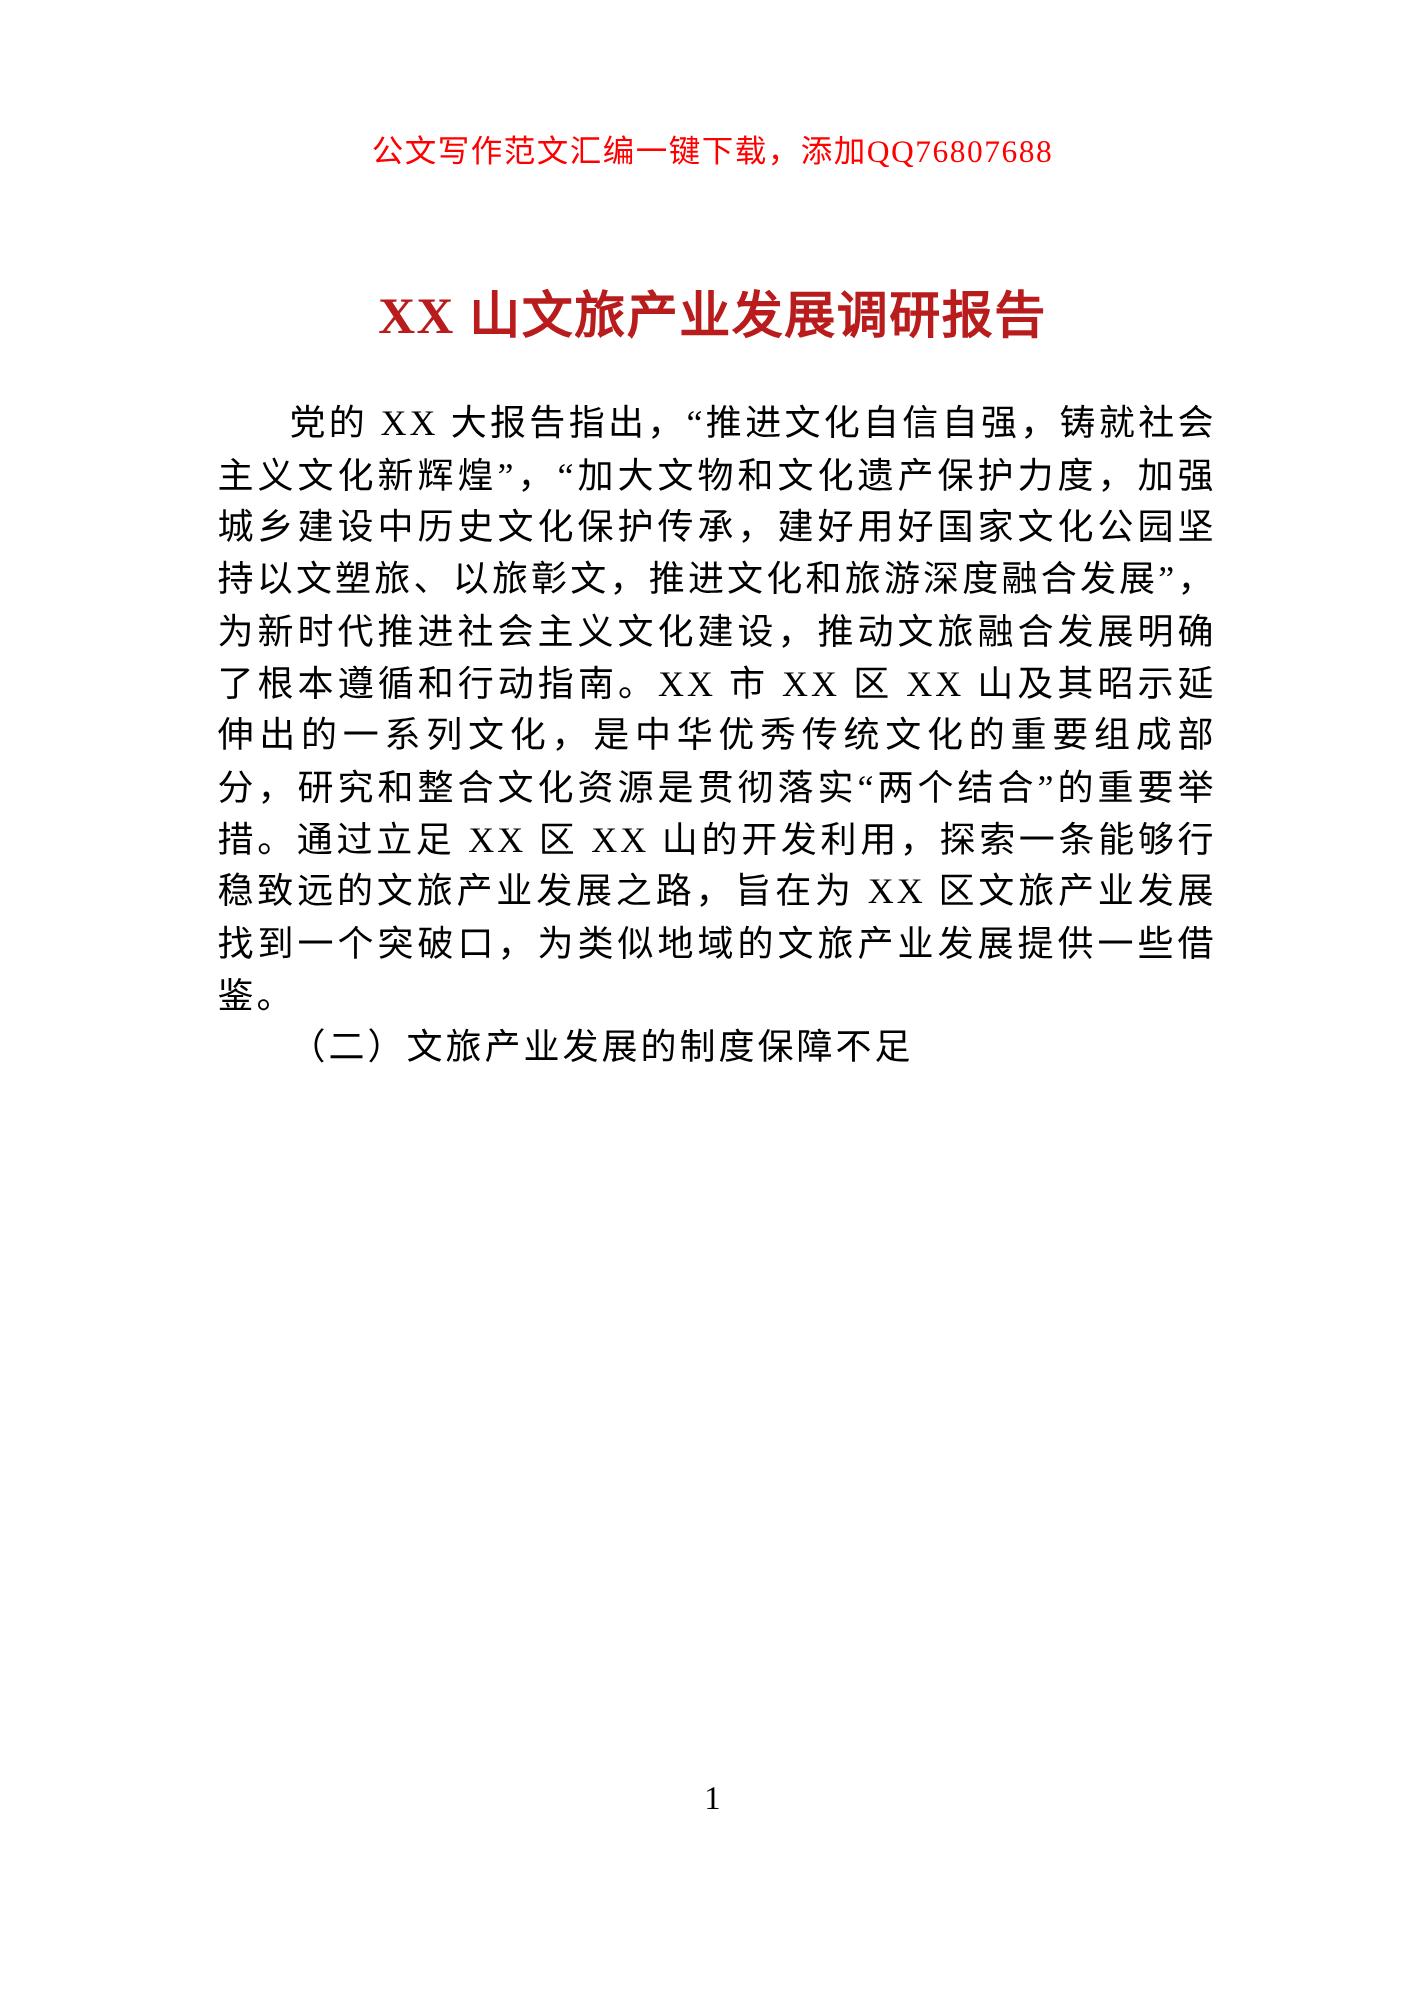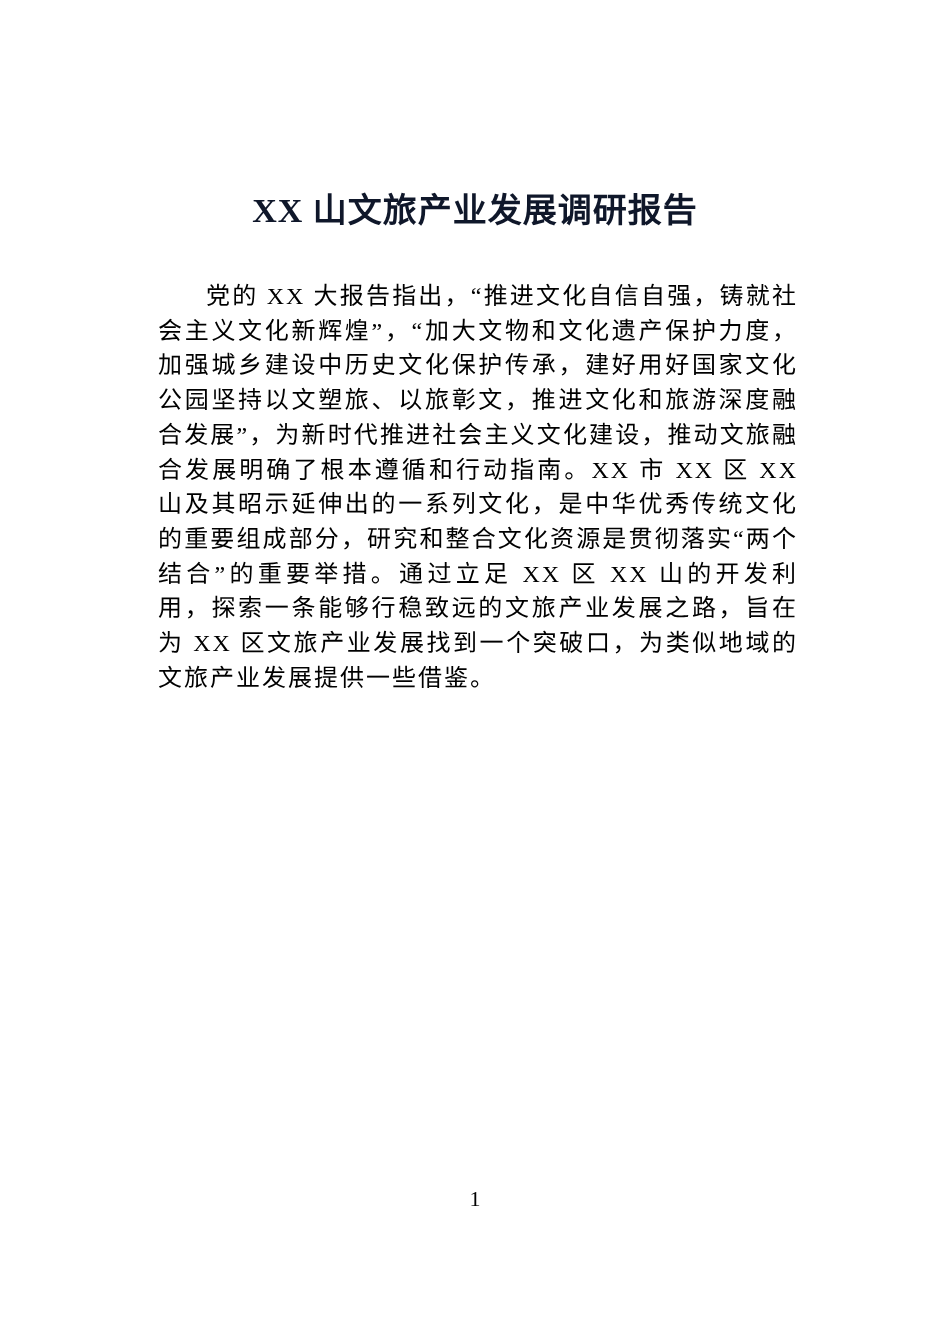--- a/index.html
+++ b/index.html
@@ -30,56 +30,58 @@
   }
   .doc-title {
     position: absolute;
     top: 160px;
     left: 0;
     right: 0;
     text-align: center;
     font-size: 34px;
     font-weight: bold;
     letter-spacing: 1px;
-    color: #0f172a;
+    color: #b91c1c;
   }
   .doc-body {
     position: absolute;
     top: 266px;
     left: 145px;
     width: 666px;
     font-size: 24px;
     line-height: 34.7px;
     letter-spacing: 2px;
     text-align: justify;
     text-justify: inter-character;
     color: #000000;
   }
   .doc-body p {
-    margin: 13px;
+    margin: 0;
     padding: 0;
     text-indent: 48px;
   }
   .page-number {
     position: absolute;
     top: 1186px;
     left: 0;
     right: 0;
     text-align: center;
     font-size: 22px;
     color: #000000;
   }
 </style>
 </head>
 <body>
 
 <div class="page">
 
+  <div class="promo-banner">公文写作范文汇编一键下载，添加QQ76807688</div>
 
   <h1 class="doc-title">XX 山文旅产业发展调研报告</h1>
 
   <div class="doc-body">
     <p>党的 XX 大报告指出，“推进文化自信自强，铸就社会主义文化新辉煌”，“加大文物和文化遗产保护力度，加强城乡建设中历史文化保护传承，建好用好国家文化公园坚持以文塑旅、以旅彰文，推进文化和旅游深度融合发展”，为新时代推进社会主义文化建设，推动文旅融合发展明确了根本遵循和行动指南。XX 市 XX 区 XX 山及其昭示延伸出的一系列文化，是中华优秀传统文化的重要组成部分，研究和整合文化资源是贯彻落实“两个结合”的重要举措。通过立足 XX 区 XX 山的开发利用，探索一条能够行稳致远的文旅产业发展之路，旨在为 XX 区文旅产业发展找到一个突破口，为类似地域的文旅产业发展提供一些借鉴。</p>
+    <p>（二）文旅产业发展的制度保障不足</p>
   </div>
 
   <div class="page-number">1</div>
 
 </div>
 
 </body></html>

